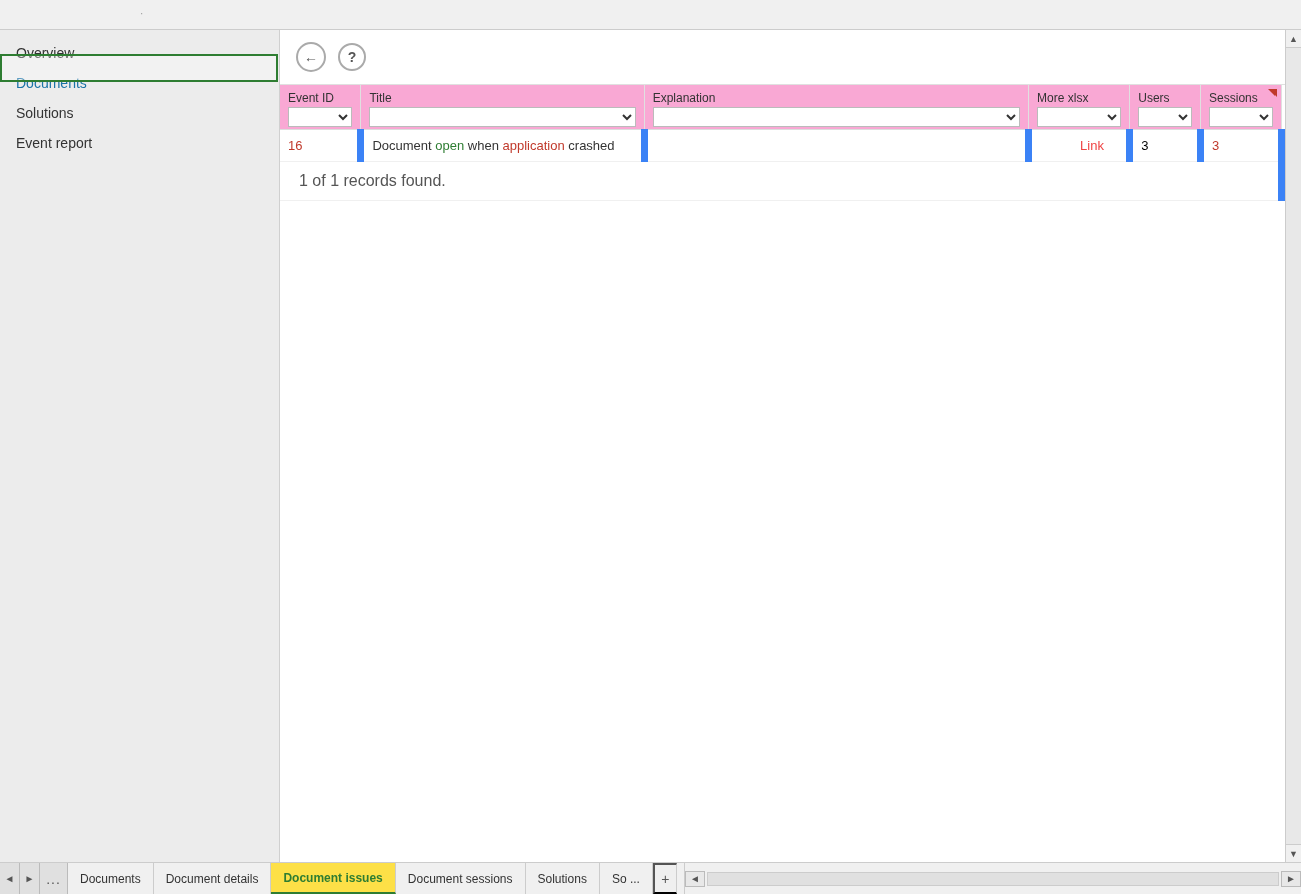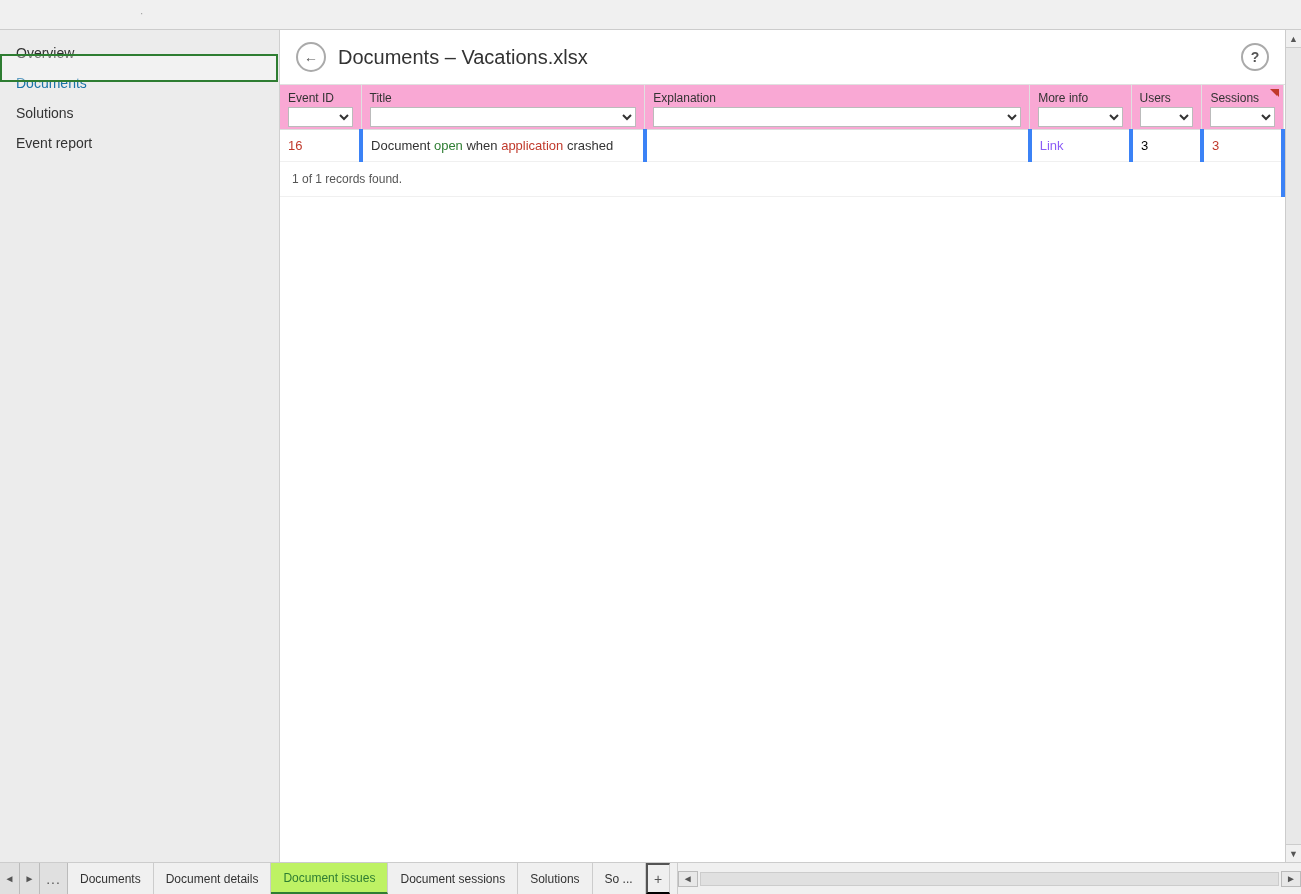--- a/index.html
+++ b/index.html
@@ -165,50 +165,51 @@
     }
 
     tbody tr {
       border-bottom: 1px solid #f0f0f0;
     }
 
     td {
       padding: 8px 8px;
       vertical-align: top;
       font-size: 13px;
-      border-right: 4px solid #3b82f6;
+      border-right: 7px solid #3b82f6;
     }
 
     .event-id-cell {
       color: #c0392b;
       font-size: 13px;
     }
 
     .title-cell {
       color: #333;
     }
 
     .title-word-open { color: #2e7d32; }
     .title-word-application { color: #c0392b; }
 
     .more-info-link {
-      color: #8b5cf6;
+      color: #ef4444;
       text-decoration: none;
       cursor: pointer;
+      margin-left: 40px;
     }
 
     .sessions-link {
       color: #c0392b;
       text-decoration: none;
       cursor: pointer;
     }
 
     .records-info {
-      padding: 10px 12px;
-      font-size: 12px;
+      padding: 10px 19px;
+      font-size: 16px;
       color: #555;
     }
 
     
     .bottom-tabs {
       height: 32px;
       background: #f0f0f0;
       border-top: 1px solid #ccc;
       display: flex;
       align-items: stretch;
@@ -249,22 +250,22 @@
       display: flex;
       align-items: center;
       cursor: pointer;
       font-size: 12px;
       color: #333;
       border-right: 1px solid #ccc;
       white-space: nowrap;
     }
     .bottom-tab.active {
       color: #2e7d32;
-      font-weight: 400;
-      background: #bef264;
+      font-weight: 700;
+      background: #fde047;
       border-bottom: 2px solid #2e7d32;
     }
 
     .tab-plus-btn {
       width: 24px;
       display: flex;
       align-items: center;
       justify-content: center;
       cursor: pointer;
       font-size: 14px;
@@ -371,21 +372,20 @@
       <span>Event report</span>
     </div>
   </div>
 
   <div class="content">
 
     <div class="content-header">
       <div class="back-button">
         <span>←</span>
       </div>
-      <div class="page-title">Documents – Vacations.xlsx</div>
       <div class="help-button">
         <span>?</span>
       </div>
     </div>
 
     <div class="table-container">
       <table>
         <thead>
           <tr>
             <th class="col-event-id">
@@ -406,21 +406,21 @@
             </th>
             <th class="col-explanation">
               <span class="col-header-label">Explanation</span>
               <div class="col-filter">
                 <select class="filter-select">
                   <option></option>
                 </select>
               </div>
             </th>
             <th class="col-more-info">
-              <span class="col-header-label">More info</span>
+              <span class="col-header-label">More xlsx</span>
               <div class="col-filter">
                 <select class="filter-select">
                   <option></option>
                 </select>
               </div>
             </th>
             <th class="col-users">
               <span class="col-header-label">Users</span>
               <div class="col-filter">
                 <select class="filter-select">

